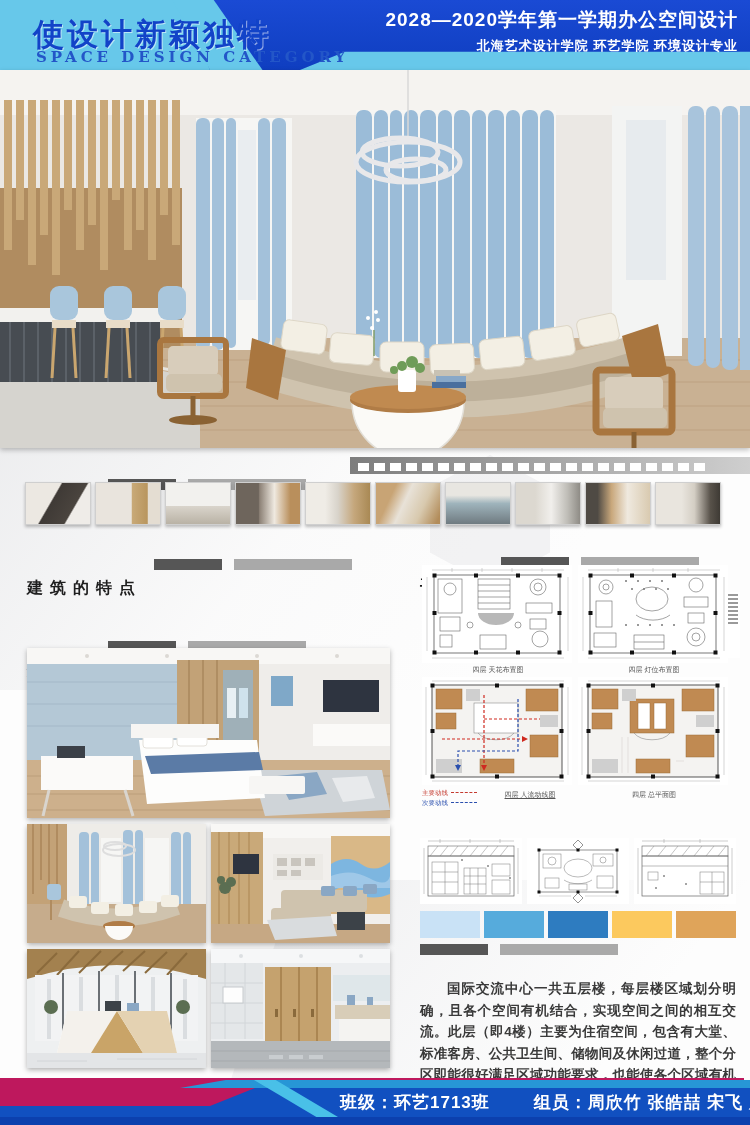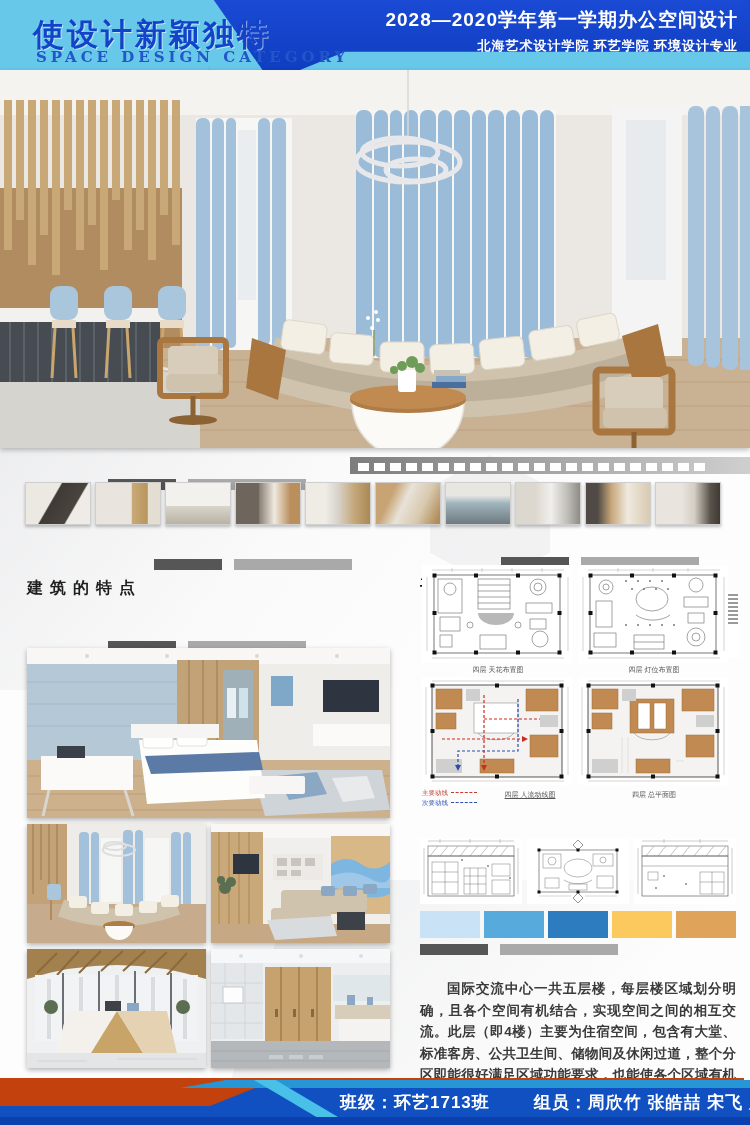--- a/index.html
+++ b/index.html
@@ -18,21 +18,21 @@
     background:linear-gradient(180deg,#1a4ad4,#0f3ec0);
     clip-path:polygon(24% 0,100% 0,100% 74%,46% 74%,40% 100%,28% 100%);}
   .header-wedge{position:absolute;left:0;top:0;width:750px;height:70px;background:#67c8ea;
     clip-path:polygon(23% 0,28.5% 0,35% 100%,28% 100%);}
   .title-cn{position:absolute;left:33px;top:14px;font-size:31px;font-weight:bold;color:#1243c8;
     letter-spacing:3px;font-family:"Liberation Sans",sans-serif;text-shadow:1px 1px 0 rgba(255,255,255,.55);}
   .title-en{position:absolute;left:36px;top:48px;font-size:15px;color:#2356c8;letter-spacing:4px;
     font-family:"DejaVu Serif",serif;font-weight:bold;}
   .hdr-right{position:absolute;right:12px;top:7px;text-align:right;color:#fff;}
   .hdr-term{font-size:19px;font-weight:bold;letter-spacing:1px;}
-  .hdr-school{font-size:13px;font-weight:bold;margin-top:4px;letter-spacing:1px;font-family:Liberation Serif, serif;}
+  .hdr-school{font-size:13px;font-weight:bold;margin-top:4px;letter-spacing:1px;}
 
   
   .hero{position:absolute;left:0;top:70px;width:750px;height:378px;background:#ece9e5;box-shadow:0 2px 5px rgba(0,0,0,.25);}
   .hero svg{display:block;}
 
   
   .sec-head{position:absolute;display:flex;align-items:center;gap:12px;}
   .sec-title{font-size:16px;font-weight:bold;letter-spacing:7px;color:#1e1e1e;font-family:"DejaVu Serif",serif;white-space:nowrap;margin-top:48px;}
   .bar-dark{width:68px;height:11px;background:#565656;}
   .bar-light{width:118px;height:11px;background:#a9a9a9;}
@@ -61,21 +61,21 @@
   .legend{position:absolute;font-size:6.5px;color:#444;line-height:1.5;}
   .legend .row{display:flex;align-items:center;gap:3px;}
   .legend .dash{width:26px;height:0;border-top:1.6px dashed currentColor;}
   .mini-legend{position:absolute;left:726px;top:592px;width:14px;height:66px;display:flex;flex-direction:column;gap:2px;padding:2px;box-sizing:border-box;background:#fff;}
   .mini-legend i{height:2px;background:#9a9a9a;}
 
   .swatches{position:absolute;left:420px;top:911px;width:318px;display:flex;gap:4px;}
   .swatch{width:60px;height:27px;}
 
   
-  .footer{position:absolute;left:0;top:1078px;width:744px;height:47px;background:#c2410c;}
+  .footer{position:absolute;left:0;top:1078px;width:744px;height:47px;background:#be185d;}
   .footer-top{position:absolute;left:180px;top:2px;width:570px;height:8px;background:#2796d6;
     clip-path:polygon(8% 0,100% 0,100% 100%,0 100%);}
   .footer-main{position:absolute;left:0;top:10px;width:750px;height:29px;background:#1150c0;
     clip-path:polygon(34% 0,100% 0,100% 100%,0 100%,0 62%,28% 62%);}
   .footer-chev{position:absolute;left:218px;top:2px;width:120px;height:37px;background:#49c0e8;
     clip-path:polygon(30% 0,48% 0,100% 100%,82% 100%);}
   .footer-bottom{position:absolute;left:0;top:39px;width:750px;height:8px;background:#0c40ae;}
   .footer-text{position:absolute;left:340px;top:13px;width:400px;display:flex;gap:44px;color:#fff;
     font-size:17px;font-weight:bold;letter-spacing:1px;white-space:nowrap;}
 </style>

